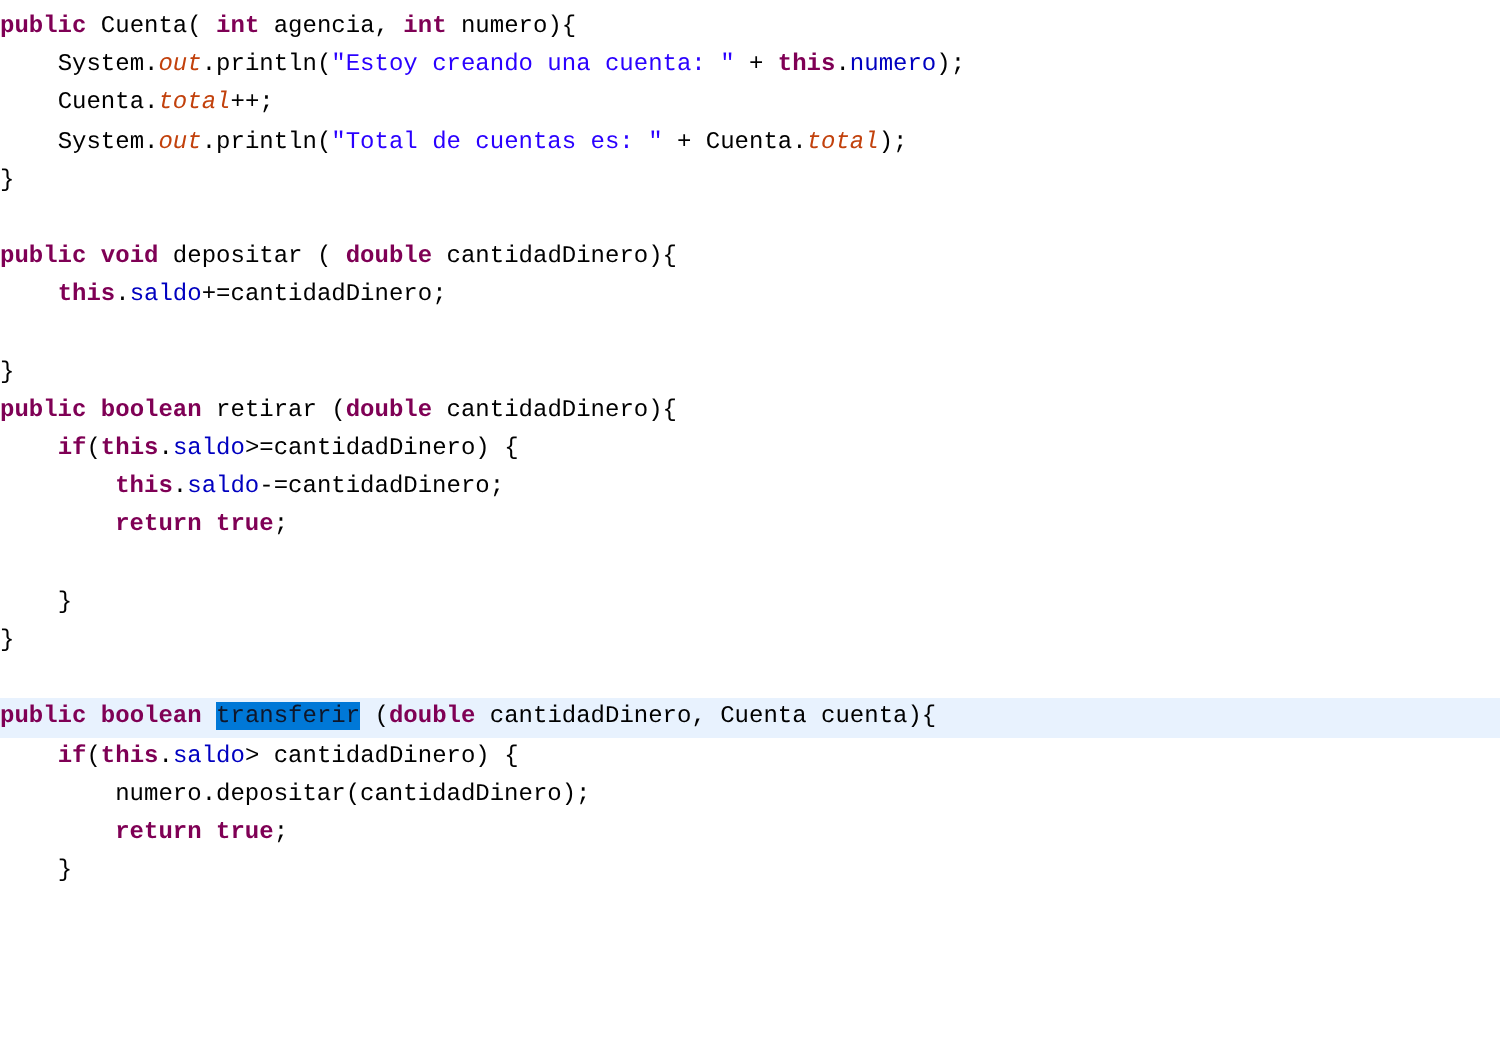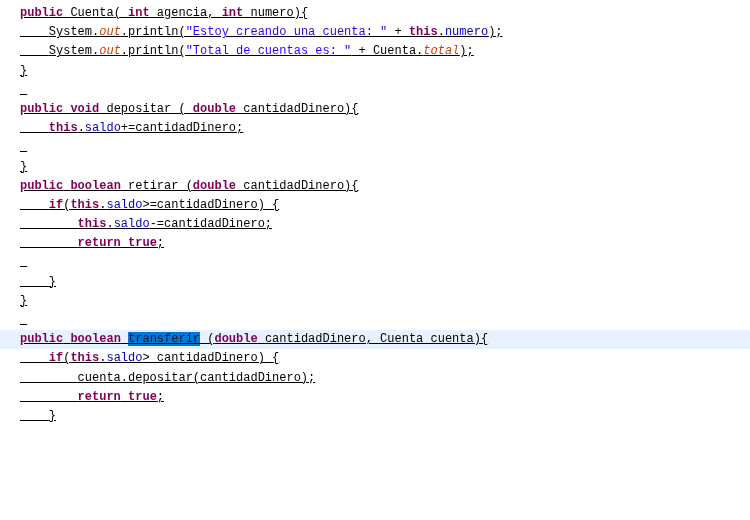--- a/index.html
+++ b/index.html
@@ -7,55 +7,54 @@
       font-family: "Consolas", "Courier New", monospace;
       font-size: 12px;
       background: #ffffff;
       color: #000000;
       line-height: 1.6;
       padding: 4px 0;
       width: 750px;
     }
     .line {
       white-space: pre;
-      padding-left: 20px;
-      text-decoration: underline;
     }
     .line.highlighted {
       background: #e8f2fe;
     }
     .kw { color: #7f0055; font-weight: bold; }
     .field { color: #0000c0; }
     .str { color: #2a00ff; }
     .static-field { color: #c2410c; font-style: italic; }
     .selected {
       background: #0078d7;
       color: #0f172a;
     }
   </style>
 </head>
 <body>
 
 <div>
 <div class="line"><span class="kw">public</span> <span>Cuenta</span><span>( </span><span class="kw">int</span><span> agencia, </span><span class="kw">int</span><span> numero){</span></div>
 <div class="line"><span>    </span><span>System.</span><span class="static-field">out</span><span>.println(</span><span class="str">"Estoy creando una cuenta: "</span><span> + </span><span class="kw">this</span><span>.</span><span class="field">numero</span><span>);</span></div>
+<div class="line"><span>    </span><span>Cuenta.</span><span class="static-field">total</span><span>++;</span></div>
 <div class="line"><span>    </span><span>System.</span><span class="static-field">out</span><span>.println(</span><span class="str">"Total de cuentas es: "</span><span> + Cuenta.</span><span class="static-field">total</span><span>);</span></div>
 <div class="line"><span>}</span></div>
 <div class="line"><span></span>&nbsp;</div>
 <div class="line"><span class="kw">public</span><span> </span><span class="kw">void</span><span> depositar ( </span><span class="kw">double</span><span> cantidadDinero){</span></div>
 <div class="line"><span>    </span><span class="kw">this</span><span>.</span><span class="field">saldo</span><span>+=cantidadDinero;</span></div>
 <div class="line"><span></span>&nbsp;</div>
 <div class="line"><span>}</span></div>
 <div class="line"><span class="kw">public</span><span> </span><span class="kw">boolean</span><span> retirar (</span><span class="kw">double</span><span> cantidadDinero){</span></div>
 <div class="line"><span>    </span><span class="kw">if</span><span>(</span><span class="kw">this</span><span>.</span><span class="field">saldo</span><span>&gt;=cantidadDinero) {</span></div>
 <div class="line"><span>        </span><span class="kw">this</span><span>.</span><span class="field">saldo</span><span>-=cantidadDinero;</span></div>
 <div class="line"><span>        </span><span class="kw">return</span><span> </span><span class="kw">true</span><span>;</span></div>
 <div class="line"><span></span>&nbsp;</div>
 <div class="line"><span>    </span><span>}</span></div>
 <div class="line"><span>}</span></div>
 <div class="line"><span></span>&nbsp;</div>
 <div class="line highlighted"><span class="kw">public</span><span> </span><span class="kw">boolean</span><span> </span><span class="selected">transferir</span><span> (</span><span class="kw">double</span><span> cantidadDinero, Cuenta cuenta){</span></div>
 <div class="line"><span>    </span><span class="kw">if</span><span>(</span><span class="kw">this</span><span>.</span><span class="field">saldo</span><span>&gt; cantidadDinero) {</span></div>
-<div class="line"><span>        </span><span>cuenta.depositar(cantidadDinero);</span></div>
+<div class="line"><span>        </span><span>numero.depositar(cantidadDinero);</span></div>
 <div class="line"><span>        </span><span class="kw">return</span><span> </span><span class="kw">true</span><span>;</span></div>
 <div class="line"><span>    </span><span>}</span></div>
 
 </div>
 
 </body></html>

